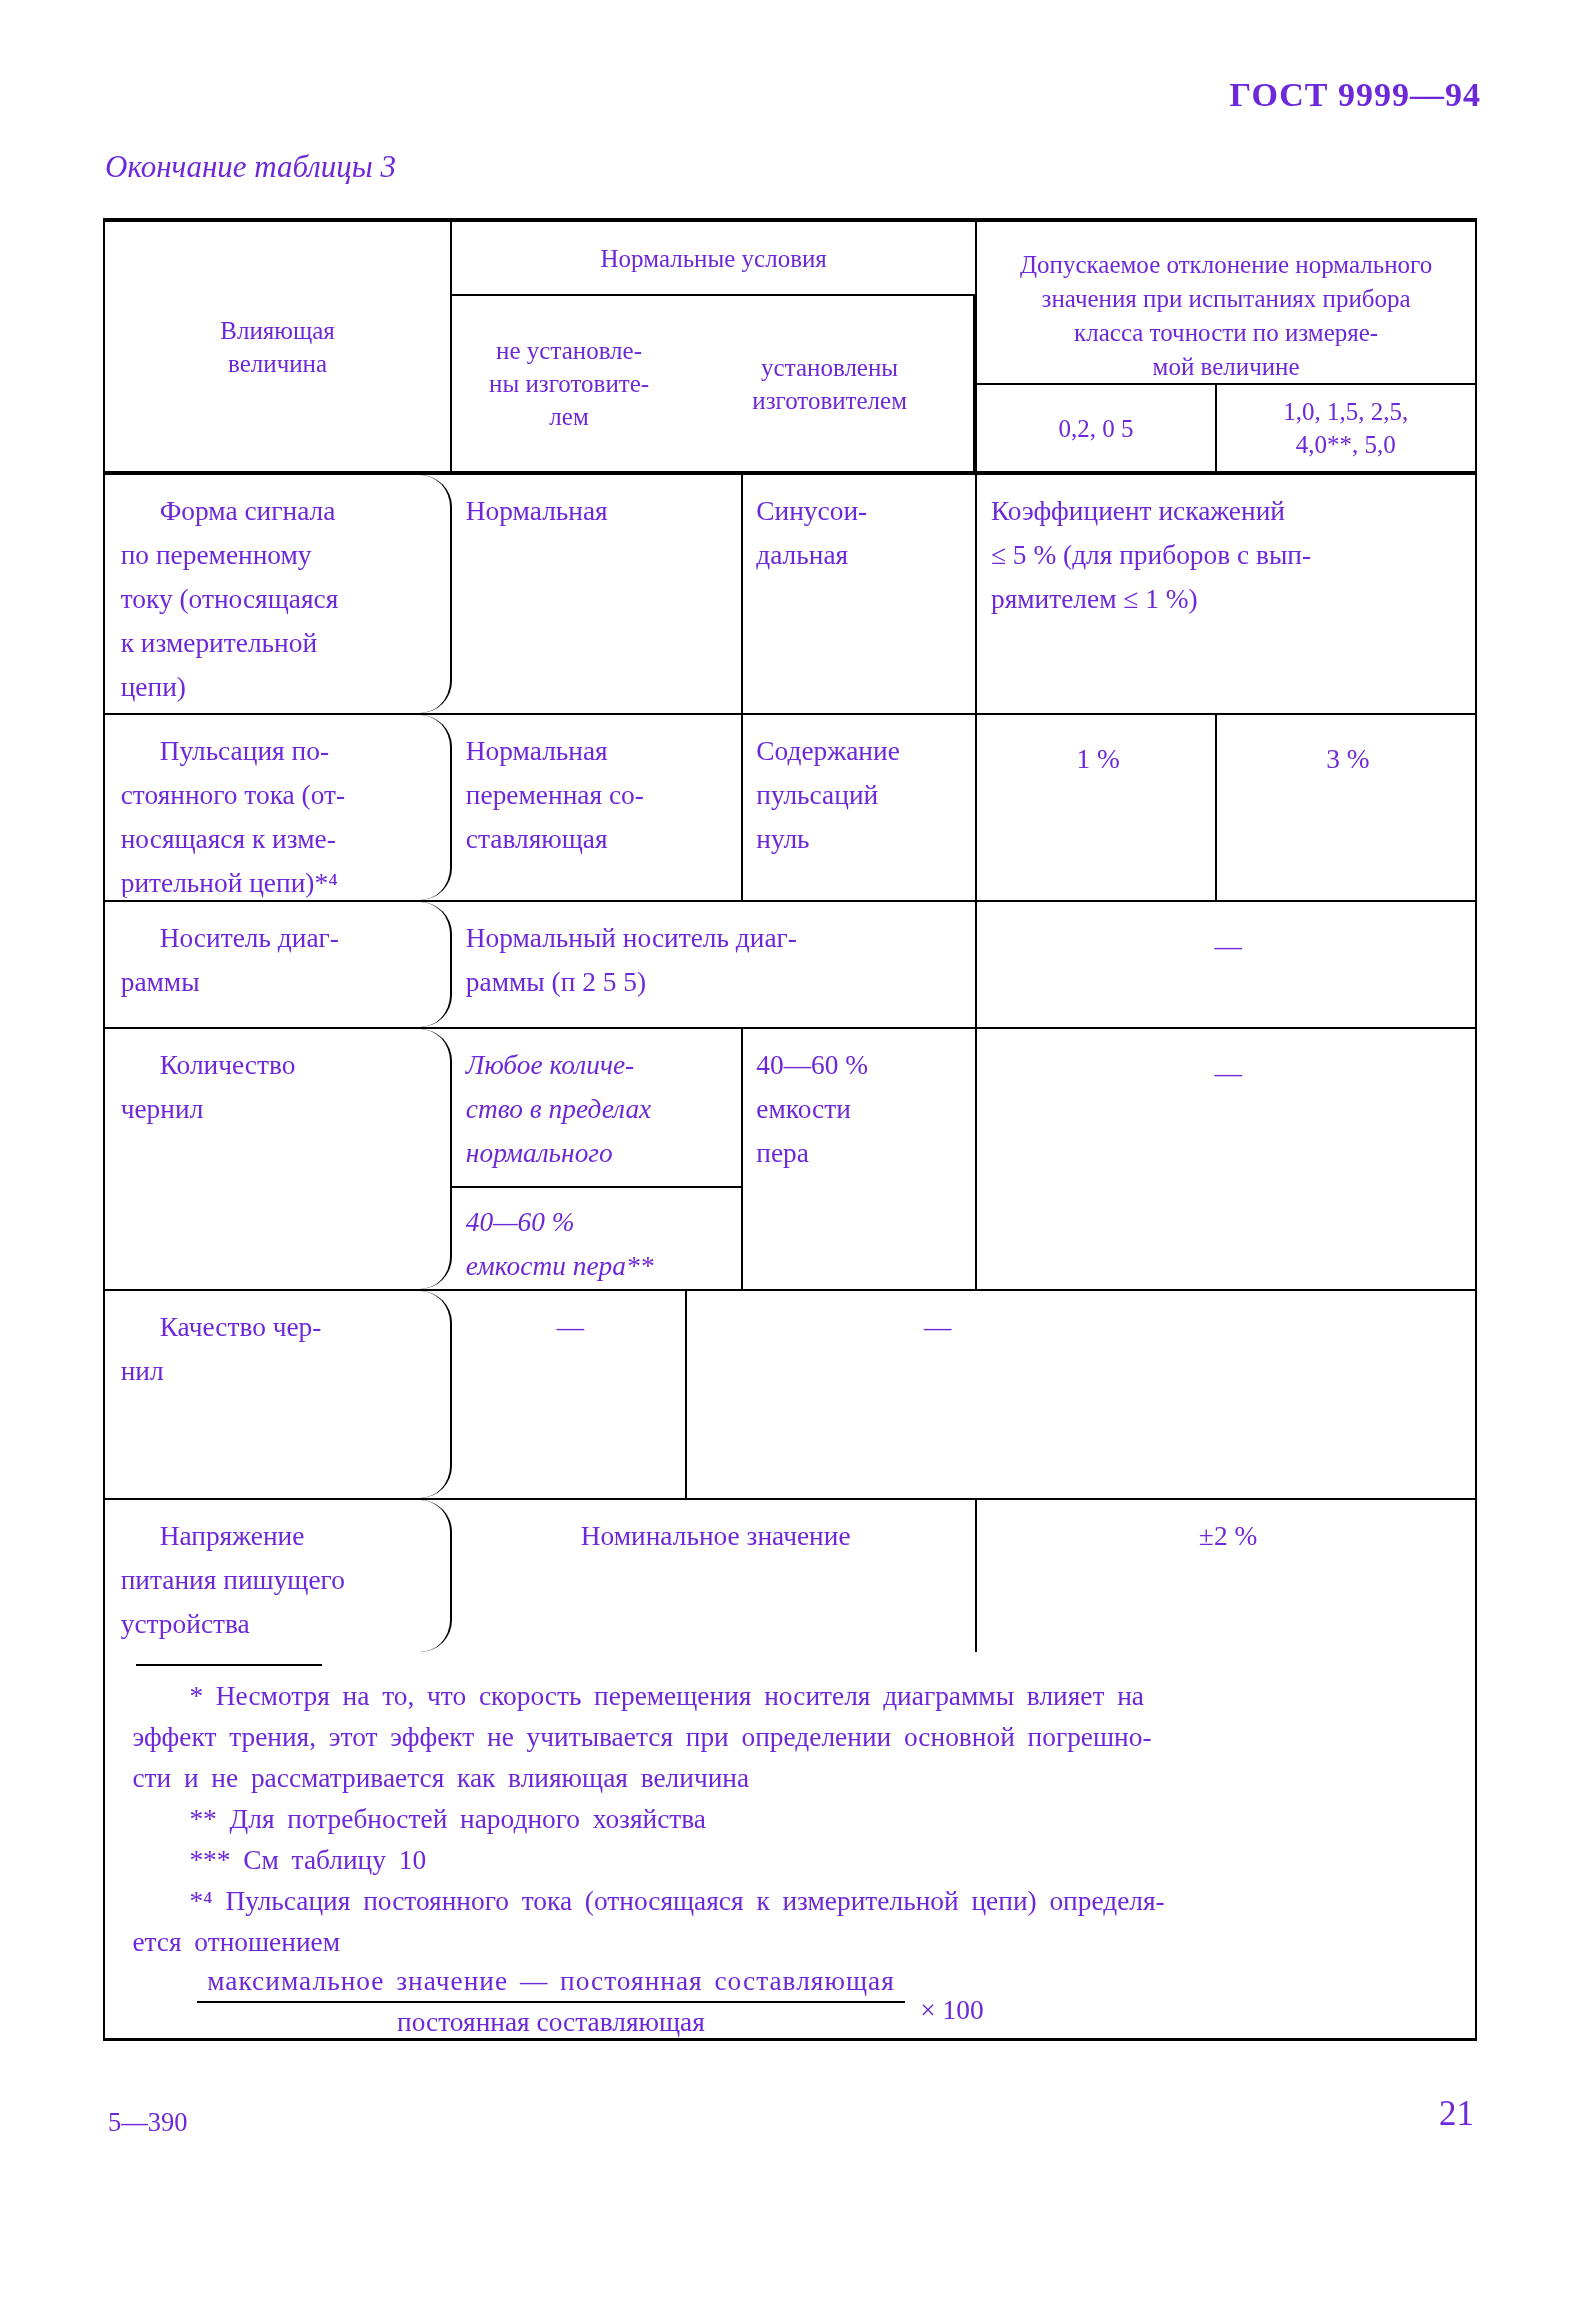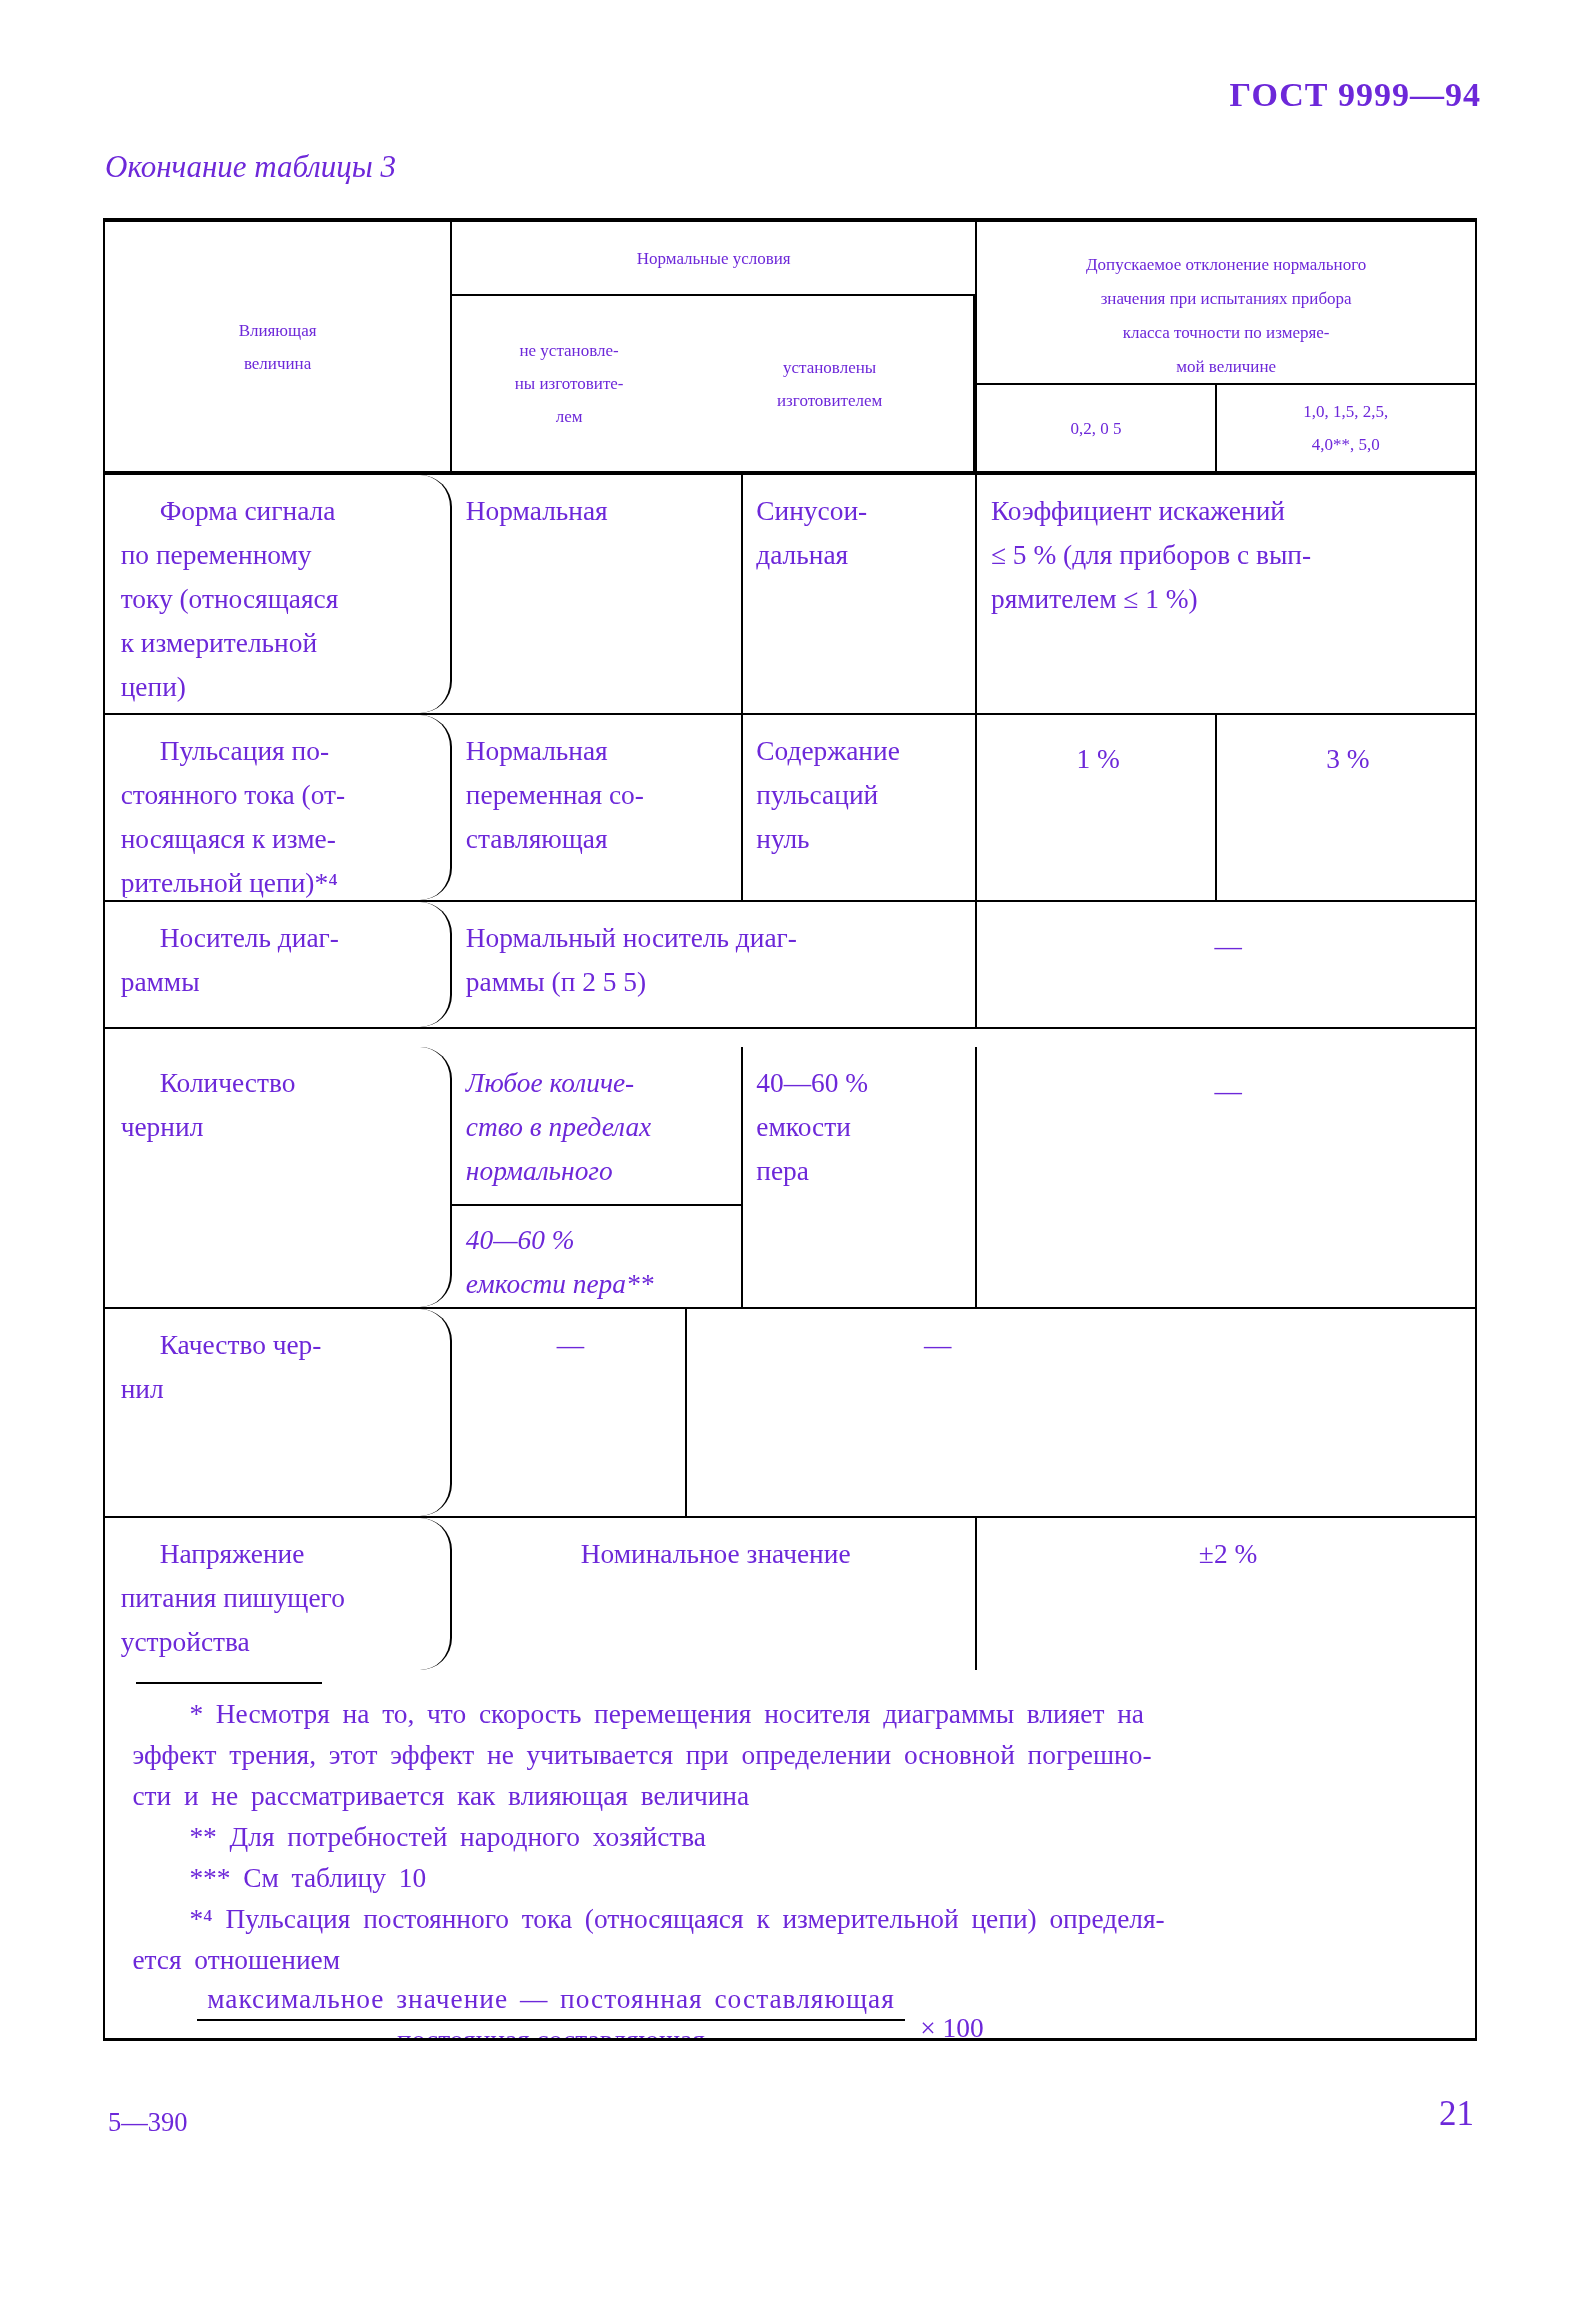--- a/index.html
+++ b/index.html
@@ -35,38 +35,38 @@
   .w4 { width:17.50%; }
   .w5 { width:18.83%; }
   .w23 { width:38.33%; }
   .w45 { width:36.33%; }
   .vline { border-right:2px solid #000; }
   .name-cell { text-indent:39px; padding-left:15.7px;border-radius:32px; }
   .ctr { text-align:center; }
   
   .hdr { height:253px; border-bottom:4.9px solid #000; }
   .hcell {
-    font-size:17px; line-height:33px; white-space:pre-line; text-align:center;
+    font-size:25px; line-height:33px; white-space:pre-line; text-align:center;
     display:flex; align-items:center; justify-content:center; overflow:hidden;
   }
   .hgroup { display:flex; flex-direction:column; }
   .g2-title { height:74px; border-bottom:2.9px solid #000; flex-shrink:0; }
   .g2-subs { flex:1; display:flex; }
   .hs2 { width:55.3%; }
   .hs3 { flex:1; }
   .g3-title { height:163px; border-bottom:2px solid #000; flex-shrink:0;
               align-items:flex-start; padding-top:25.5px; line-height:34px; }
   .g3-subs { flex:1; display:flex; }
   .hs4 { width:48.1%; }
   .hs5 { flex:1; }
   
   .r1 { height:240px; }
   .r2 { height:187px; }
   .r3 { height:127px; }
-  .r4 { height:262px;margin-top:18px; }
+  .r4 { height:262px; }
   .r5 { height:209px; }
   .r6 { height:152px; border-bottom:none; }
   .stack { display:flex; flex-direction:column; padding:0;font-style:italic; }
   .stack .s-top { height:159px; border-bottom:2.9px solid #000;
                   padding:13.7px 7.8px 0 13.7px; font-size:27.4px; line-height:44px; white-space:pre-line; }
   .stack .s-bot { flex:1; padding:11.8px 7.8px 0 13.7px; font-size:27.4px; line-height:44px; white-space:pre-line; }
   .dash-cell { padding-top:21.6px; }
   
   .fnotes { flex:1; padding:5.9px 11.8px 0 27.4px; overflow:hidden; }
   .fn-rule { width:186px; border-top:2.9px solid #000; margin:5.9px 0 9.8px 3.9px; }

